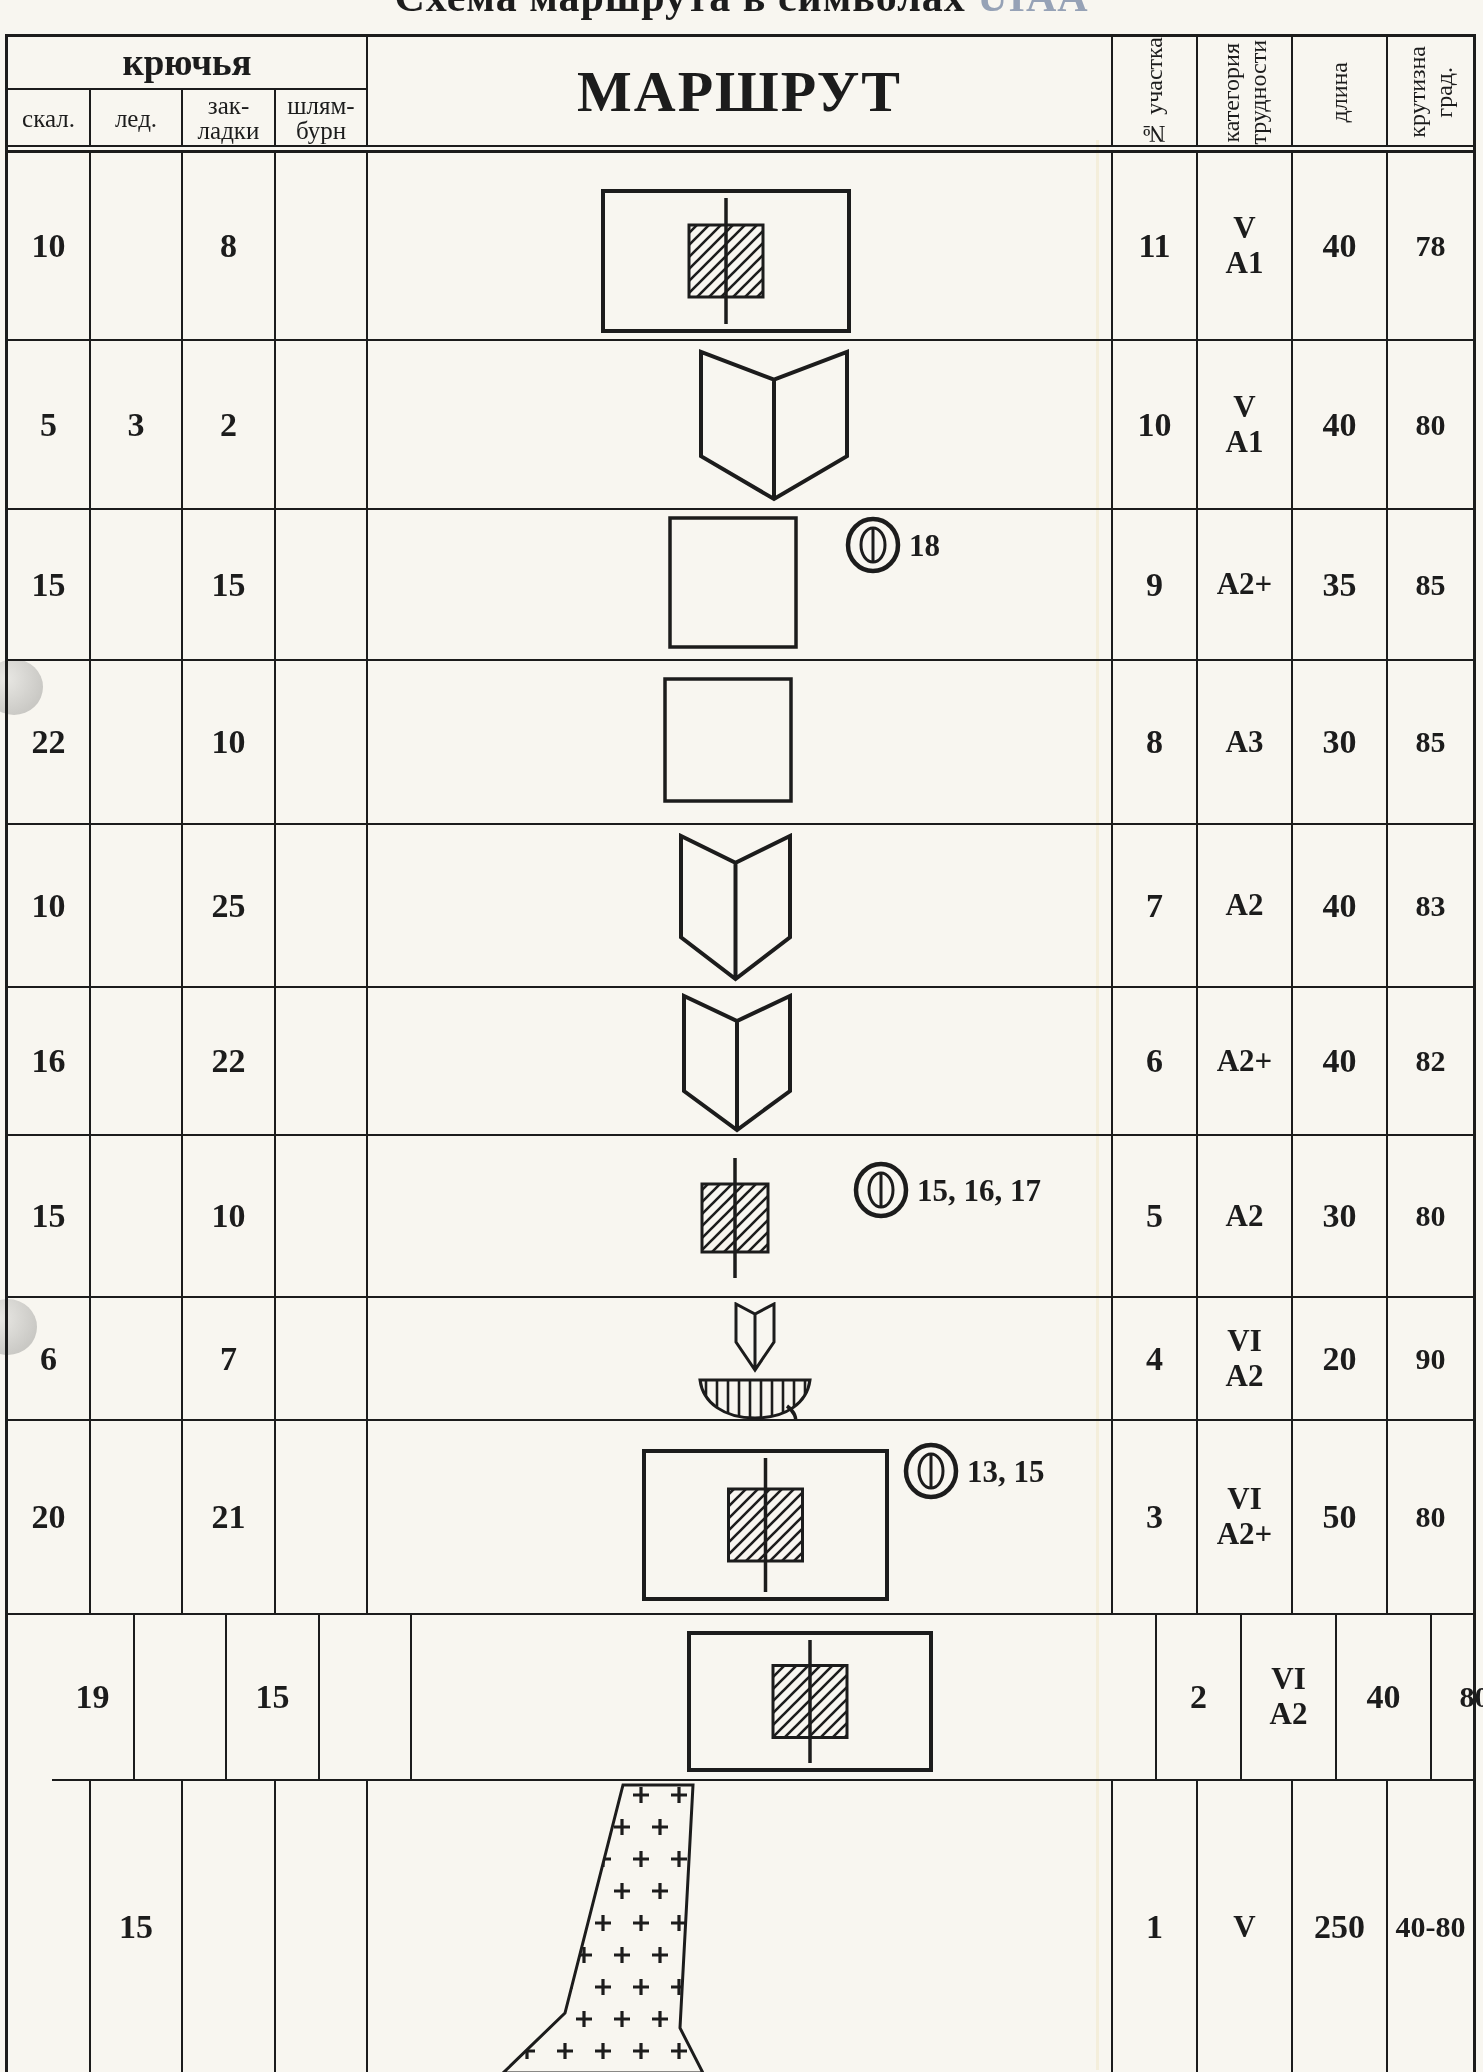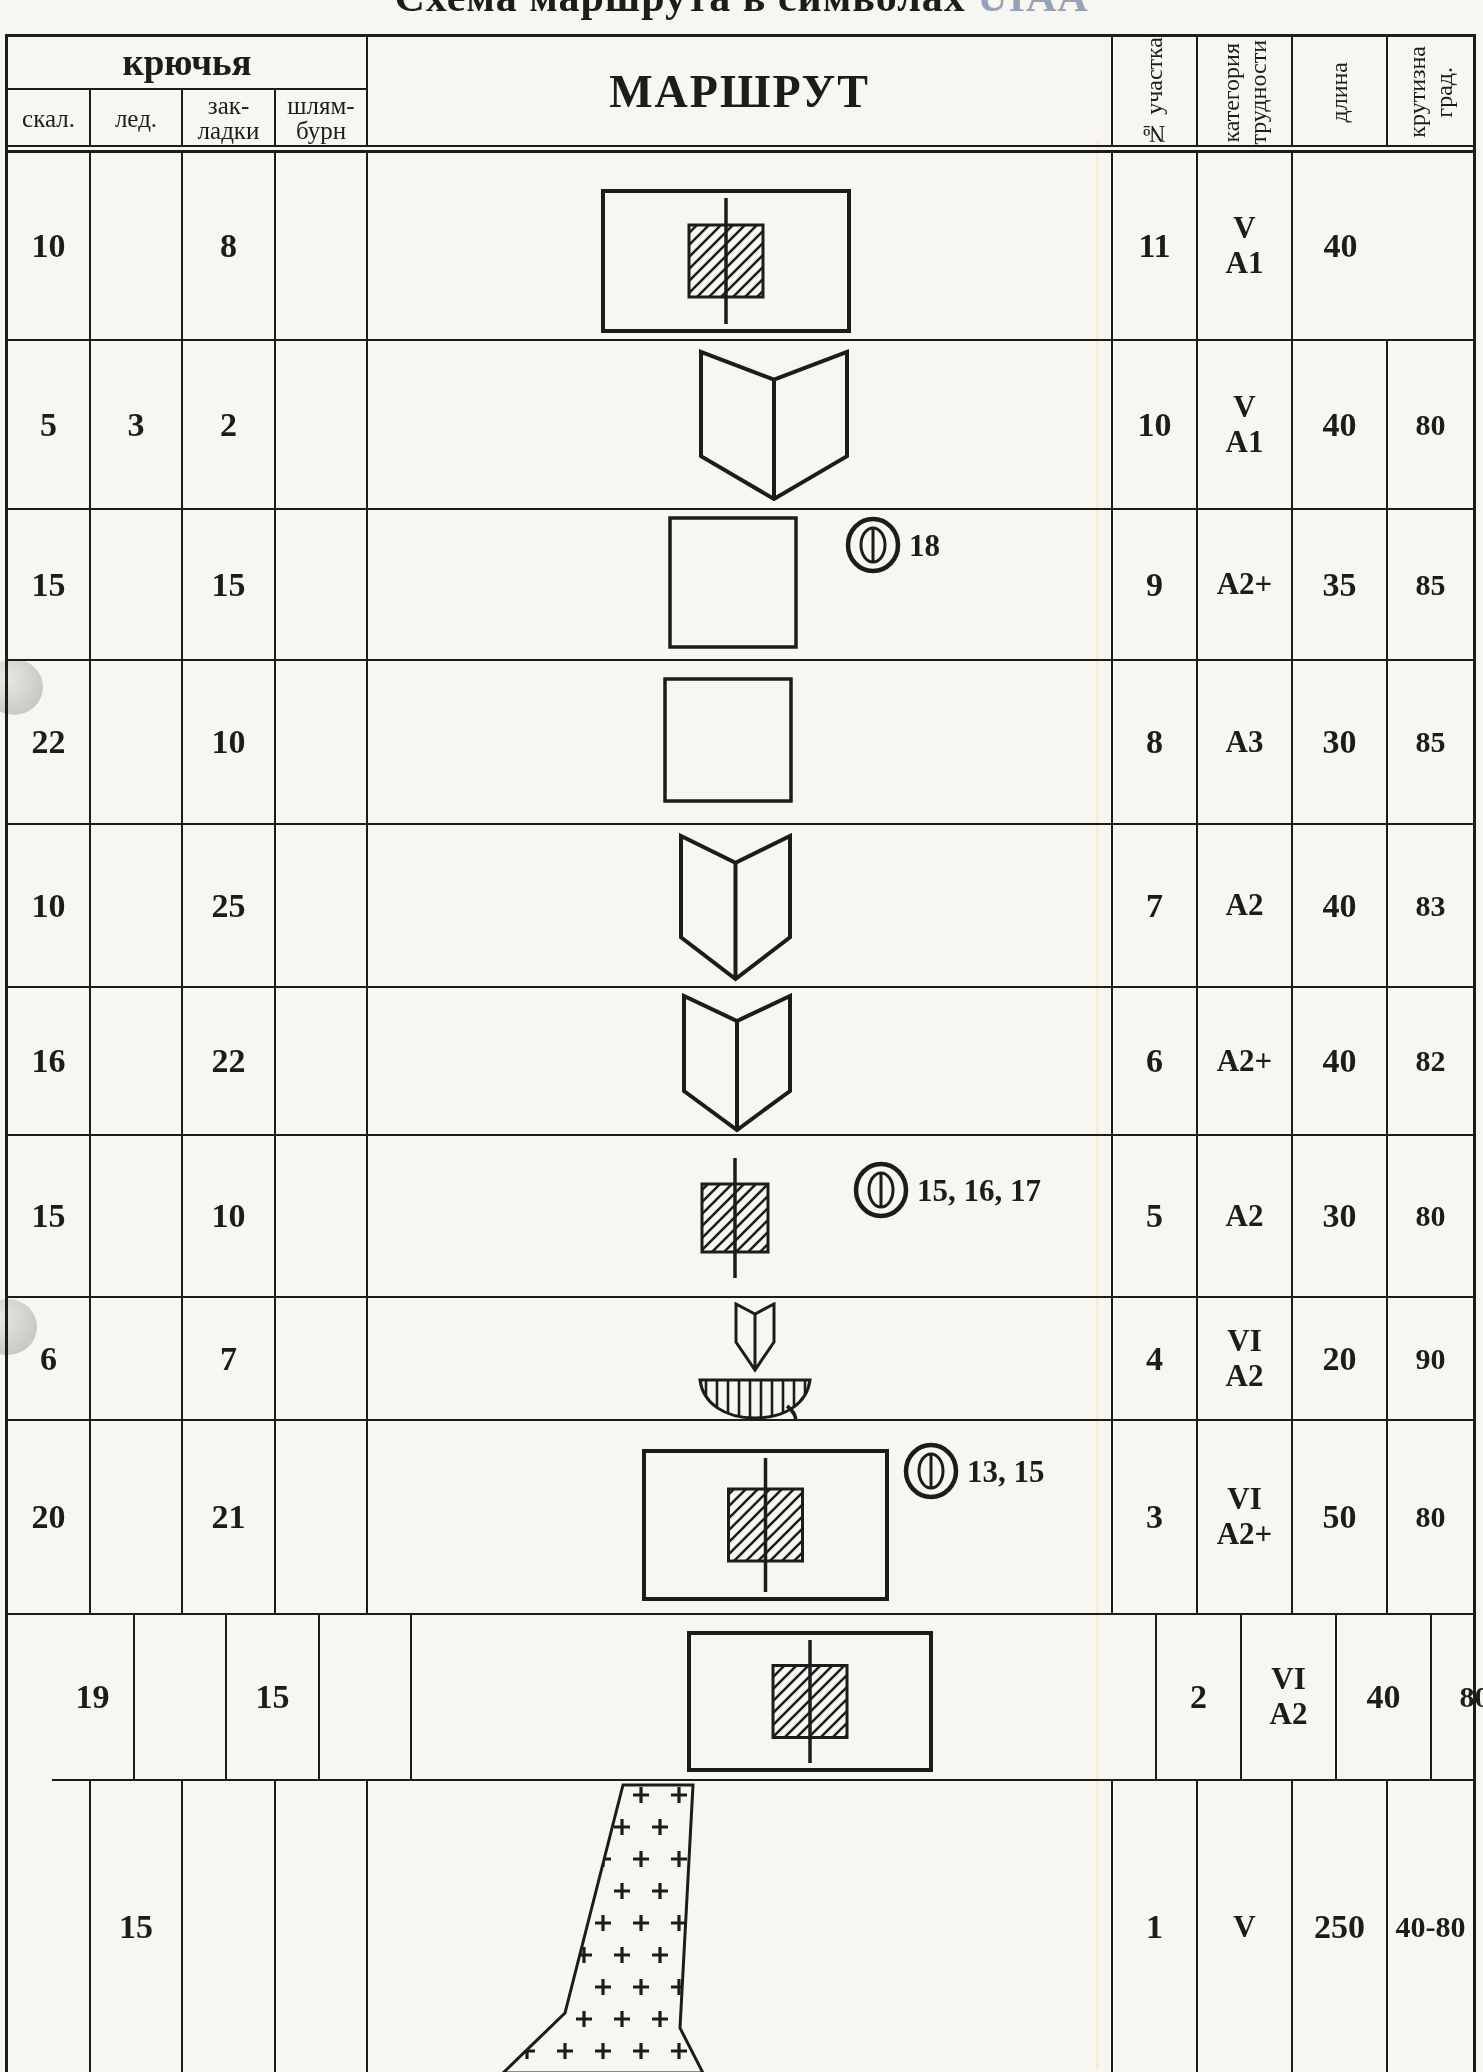--- a/index.html
+++ b/index.html
@@ -17,21 +17,21 @@
 .rtable{position:absolute;left:5px;top:34px;width:1471px;border:3px solid #1c1c1c;border-bottom:none}
 .hrow{display:grid;grid-template-columns:360px 745px 85px 95px 95px 85px;height:108px}
 .hooks-group{border-right:2px solid #1c1c1c;display:flex;flex-direction:column}
 .hooks-title{height:53px;border-bottom:2px solid #1c1c1c;display:flex;align-items:center;justify-content:center;
   font-weight:bold;font-size:37px}
 .hooks-sub{flex:1;display:grid;grid-template-columns:83px 92px 93px 90px}
 .hooks-sub .hcell{border-right:2px solid #1c1c1c;display:flex;align-items:center;justify-content:center;
   font-size:25px;line-height:1.03;text-align:center;white-space:pre-line}
 .hooks-sub .hcell:last-child{border-right:none}
 .route-h{border-right:2px solid #1c1c1c;display:flex;align-items:center;justify-content:center;
-  font-size:46px;font-weight:bold;letter-spacing:2px}
+  font-size:58px;font-weight:bold;letter-spacing:2px}
 .vcell{border-right:2px solid #1c1c1c;display:flex;align-items:center;justify-content:center}
 .vcell:last-child{border-right:none}
 .vtext{writing-mode:vertical-rl;transform:rotate(180deg);font-size:24px;line-height:1.12;
   white-space:pre-line;text-align:center}
 .dsep{height:8px;background:linear-gradient(to bottom,#1c1c1c 0,#1c1c1c 2.5px,
   rgba(0,0,0,0) 2.5px,rgba(0,0,0,0) 5.5px,#1c1c1c 5.5px,#1c1c1c 8px)}
 .trow{display:grid;grid-template-columns:83px 92px 93px 92px 745px 85px 95px 95px 85px;
   border-bottom:2px solid #1c1c1c}
 .cell{border-right:2px solid #1c1c1c;display:flex;align-items:center;justify-content:center;
   font-size:34px;font-weight:bold}
@@ -108,20 +108,21 @@
             <div class="sym" style="left:233px;top:36px"><svg width="250" height="144" viewBox="0 0 250 144" fill="none">
                 <rect x="2" y="2" width="246" height="140" stroke="#1c1c1c" stroke-width="4"></rect>
                 <rect x="88" y="36" width="74" height="72" fill="url(#hatch)" stroke="#1c1c1c" stroke-width="3"></rect>
                 <line x1="125" y1="9" x2="125" y2="135" stroke="#1c1c1c" stroke-width="3.5"></line>
               </svg></div>
           </div>
     <div class="cell num sec">11</div>
     <div class="cell cat">V
 A1</div>
     <div class="cell num len">40</div>
+    <div class="cell num steep">78</div>
   </div>
         <div class="trow r1" style="height: 169px;">
     <div class="cell num skal">5</div>
     <div class="cell num led">3</div>
     <div class="cell num zak">2</div>
     <div class="cell num shl"></div>
     <div class="cell route">
             <div class="sym" style="left:330px;top:8px"><svg width="152" height="153" viewBox="0 0 152 153" fill="none">
                 <path d="M3,3 L3,107.1 L76,150 L149,107.1 L149,3 L76,30.6 Z M76,30.6 L76,150" stroke="#1c1c1c" stroke-width="4"></path>
               </svg></div>

